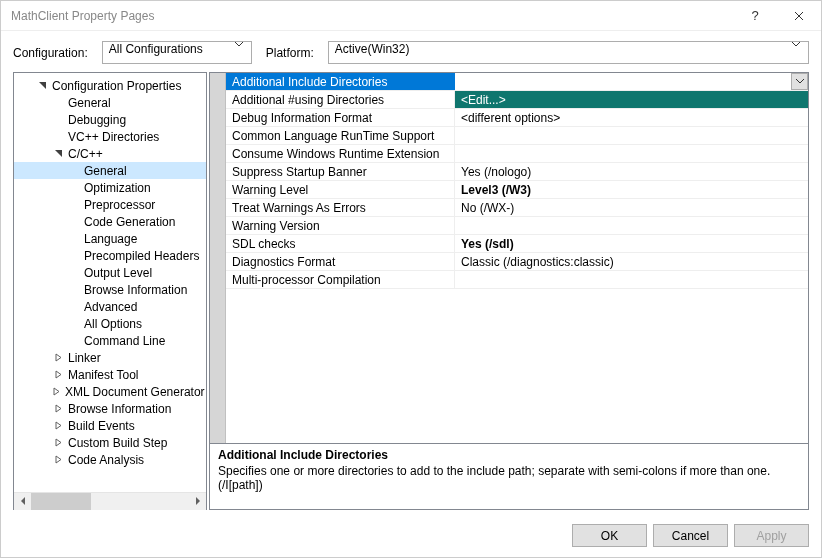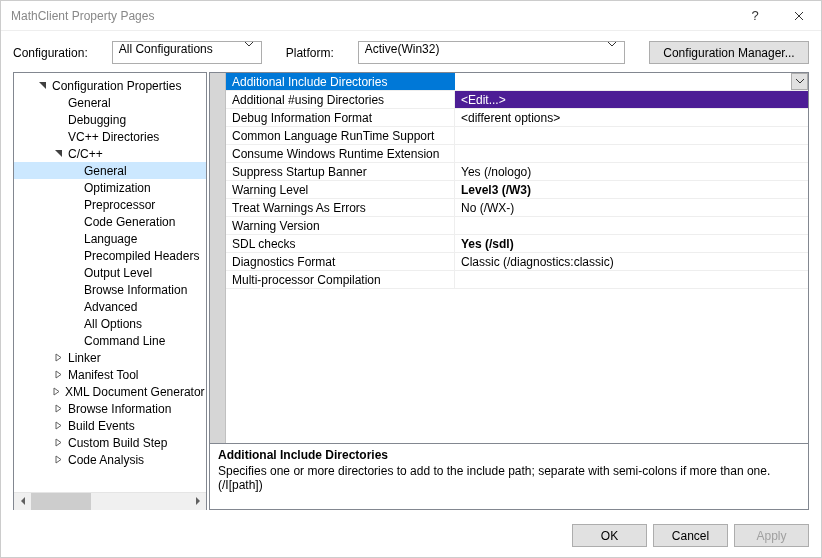--- a/index.html
+++ b/index.html
@@ -2,21 +2,21 @@
 <html><head>
 <meta charset="utf-8">
 <style>
   * { box-sizing: border-box; font-family: "Segoe UI", Tahoma, sans-serif; font-size: 12px; }
   body { margin: 0; background: #fff; width: 822px; height: 558px; overflow: hidden; }
   .window { width: 822px; height: 558px; border: 1px solid #ccc; display: flex; flex-direction: column; }
   .titlebar { height: 30px; display: flex; align-items: center; padding: 0 0 0 10px; color: #888; border-bottom: 1px solid #eee; }
   .titlebar .title { flex: 1; }
   .titlebar .tb-btn { width: 44px; height: 30px; display: flex; align-items: center; justify-content: center; color: #555; }
   .titlebar .tb-btn svg { width: 10px; height: 10px; }
-  .config-row { display: flex; align-items: center; padding: 10px 12px 8px 12px; gap: 24px; }
+  .config-row { display: flex; align-items: center; padding: 10px 12px 8px 12px; gap: 14px; }
   .config-row label { color: #000; }
   .combo { height: 23px; border: 1px solid #adadad; background: #fff; display: flex; align-items: flex-start; padding: 0 4px 0 6px; justify-content: space-between; }
   .combo .arrow { width: 16px; display:flex; justify-content:center; }
   .btn { height: 23px; border: 1px solid #adadad; background: #e1e1e1; padding: 0 12px; display:flex; align-items:center; justify-content:center; }
   .body-row { flex: 1; display: flex; padding: 0 12px 6px 12px; gap: 2px; min-height: 0; }
   .tree-panel { width: 194px; border: 1px solid #828790; display:flex; flex-direction:column; }
   .tree { flex:1; overflow:auto; padding: 4px 0; }
   .tree-row { height: 17px; display:flex; align-items:center; padding-left: 6px; white-space:nowrap; cursor:default; }
   .tree-row.selected { background:#cce8ff; }
   .twisty { width:12px; height:12px; margin-right:2px; display:flex; align-items:center; justify-content:center; }
@@ -32,21 +32,21 @@
   .grid { flex:1; overflow:auto; display:flex; }
   .gutter { width:16px; background:#d6d6d6; border-right:1px solid #c0c0c0;}
   .rows { flex:1; }
   .prop-row { height:18px; display:flex; border-bottom:1px solid #eee; }
   .prop-name { width:229px; padding-left:6px; display:flex; align-items:center; border-right:1px solid #eee;}
   .prop-val { flex:1; padding-left:6px; display:flex; align-items:center; position:relative;}
   .prop-row.header { background:#0078d7; color:#fff; }
   .prop-row.header .prop-name { width:229px; border-right:1px solid #0078d7;}
   .prop-row.header .prop-val { background:#fff; }
   .prop-row.header .dd-arrow { width:17px; height:17px; border:1px solid #adadad; background:#e1e1e1; position:absolute; right:0; top:0; display:flex; align-items:center; justify-content:center;}
-  .prop-row.edit .prop-val { background:#4c1d95; color:#fff; }
+  .prop-row.edit .prop-val { background:#0f766e; color:#fff; }
   .bold { font-weight:600; }
   .desc-panel { border-top:1px solid #828790; padding:4px 8px 6px 8px; height:66px; }
   .desc-panel .desc-title { font-weight:600; margin-bottom:2px;}
   .footer { display:flex; justify-content:flex-end; padding:8px 12px 10px 12px; gap:6px; }
   .footer .btn { width:75px; justify-content:center; }
   .footer .btn.disabled { color:#a0a0a0; }
   svg { display:block; }
 </style>
 </head>
 <body>
@@ -77,23 +77,20 @@
     </div>
     <label>Platform:</label>
     <div class="combo" style="flex:1">
       <span>Active(Win32)</span>
       <span class="arrow">
           <svg width="8" height="5" viewBox="0 0 8 5">
             <path d="M0 0 L4 4 L8 0" stroke="#333" fill="none"></path>
           </svg>
         </span>
     </div>
-    <div class="btn" style="width:160px">
-      <span>Configuration Manager...</span>
-    </div>
   </div>
 
   <div class="body-row">
     <div class="tree-panel">
       <div class="tree" id="tree">
           <div class="tree-row indent1">
             <span class="twisty">
               <svg width="9" height="9" viewBox="0 0 9 9">
                 <path d="M1 1 L8 1 L1 8 Z" transform="rotate(90 4.5 4.5)" fill="#404040"></path>
               </svg>

